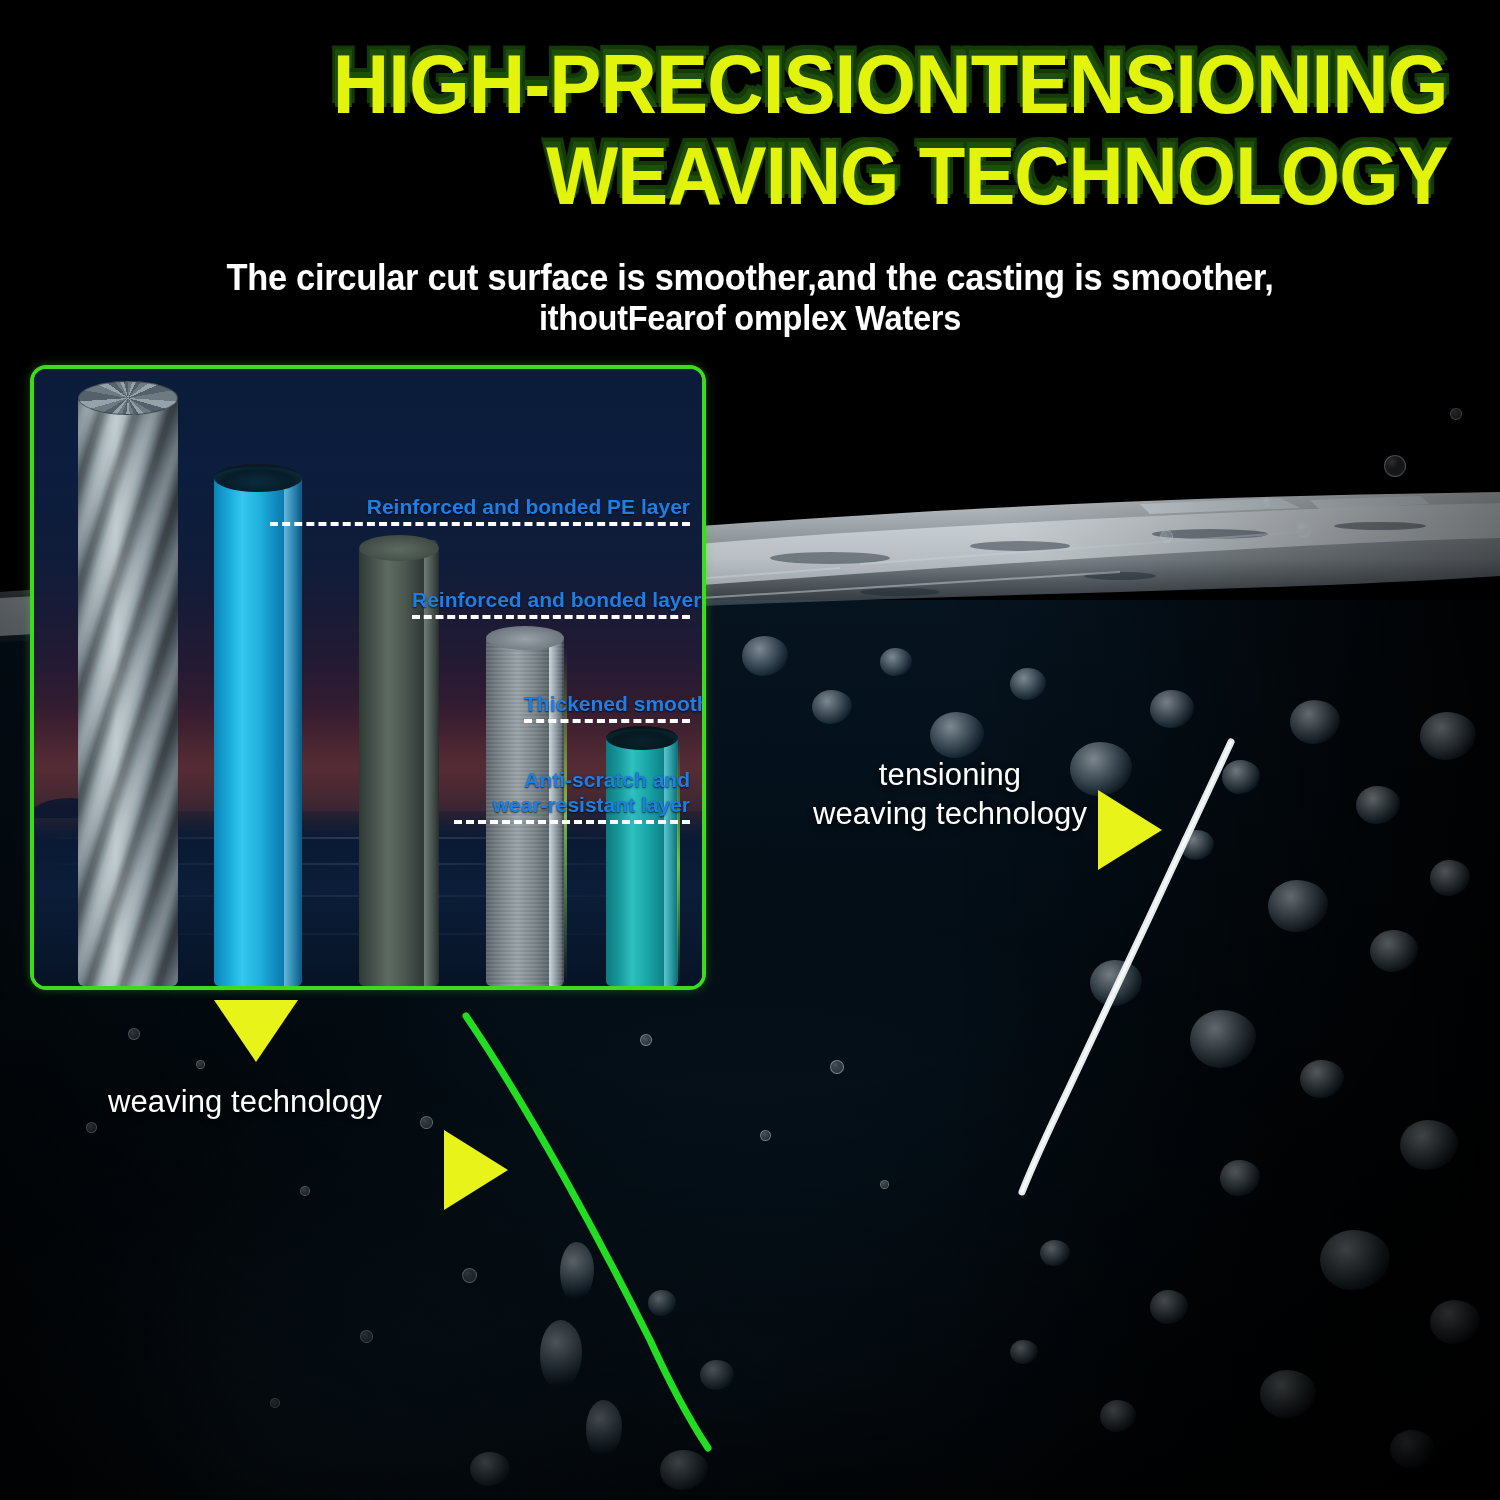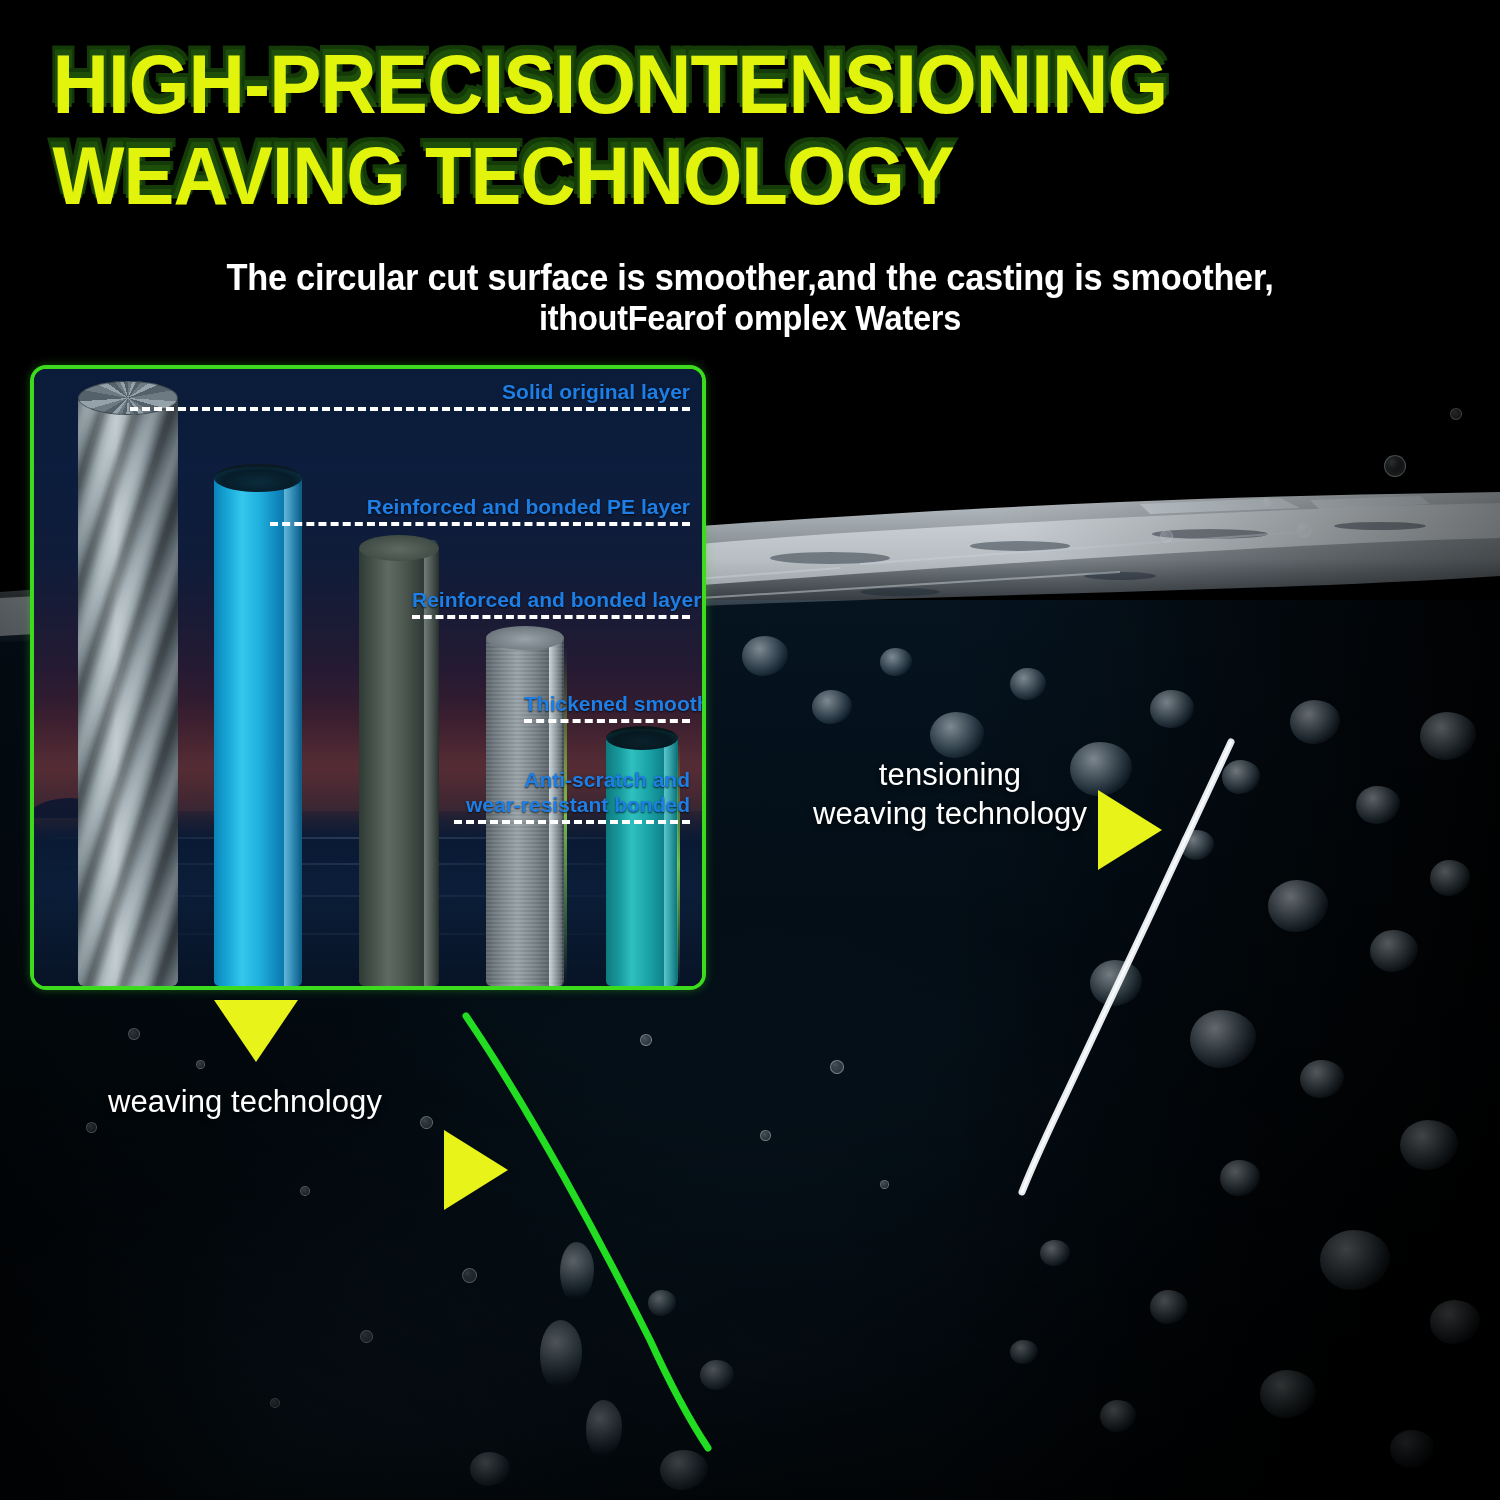--- a/index.html
+++ b/index.html
@@ -41,21 +41,21 @@
     box-shadow:inset -2px -3px 5px rgba(255,255,255,.18);
   }
   .blob {
     position:absolute; border-radius:48% 52% 55% 45% / 50% 45% 55% 50%;
     background:radial-gradient(circle at 38% 32%, rgba(225,235,242,.55), rgba(120,145,160,.28) 58%, rgba(40,55,66,.08) 80%, rgba(0,0,0,0) 92%);
     filter:blur(.4px);
   }
 
   
   #title {
-    position:absolute; left:0; right:0; top:38px; text-align:left;
+    position:absolute; left:0; right:0; top:38px; text-align:right;
     z-index:6; pointer-events:none;
   }
   .tline {
     display:block; color:#e3f40c;
     font-weight:bold; font-stretch:condensed;
     font-size:84px; line-height:92px; letter-spacing:-1px;
     transform:scaleX(.93); transform-origin:center;
     text-shadow:
       -3px -6px 0 #1d4f0b, -6px -10px 0 #143a08,
        3px -6px 0 #1d4f0b,  6px -10px 0 #143a08,
@@ -403,43 +403,39 @@
       <div class="top"></div>
   </div>
   <div class="cyl" id="c5">
     <div class="body"></div>
       <div class="lip"></div>
       <div class="top"></div>
   </div>
   <div class="glow-edge" style="left:530px;bottom:0;height:340px;"></div>
   <div class="glow-edge" style="left:643px;bottom:0;height:244px;"></div>
 
-  <div class="lyr" style="left:96px; top:10px; width:560px;">
-    <div class="txt">Solid original layer</div>
-    <div class="dash"></div>
-  </div>
 
   <div class="lyr" style="left:236px; top:125px; width:420px;">
     <div class="txt">Reinforced and bonded PE layer</div>
     <div class="dash"></div>
   </div>
 
   <div class="lyr" style="left:378px; top:218px; width:278px;">
     <div class="txt">Reinforced and bonded layer</div>
     <div class="dash"></div>
   </div>
 
   <div class="lyr" style="left:490px; top:322px; width:166px;">
     <div class="txt">Thickened smooth layer</div>
     <div class="dash"></div>
   </div>
 
   <div class="lyr" style="left:420px; top:398px; width:236px;">
     <div class="txt two">Anti-scratch and</div>
-    <div class="txt two">wear-resistant bonded</div>
+    <div class="txt two">wear-resistant layer</div>
     <div class="dash"></div>
   </div>
 </div>
 
 <svg id="lines" viewBox="0 0 1500 1500" preserveAspectRatio="none">
   <path d="M466,1016 C530,1110 600,1240 650,1340 C672,1388 692,1424 708,1448" stroke="#22dd22" stroke-width="7" fill="none" stroke-linecap="round"></path>
   <path d="M1231,742 C1180,852 1120,980 1068,1090 C1044,1140 1030,1172 1022,1192" stroke="#eef4f8" stroke-width="7" fill="none" stroke-linecap="round" opacity=".96"></path>
   <path d="M1231,742 C1180,852 1120,980 1068,1090 C1044,1140 1030,1172 1022,1192" stroke="#ffffff" stroke-width="2.2" fill="none" stroke-linecap="round" opacity=".85"></path>
 </svg>
 

